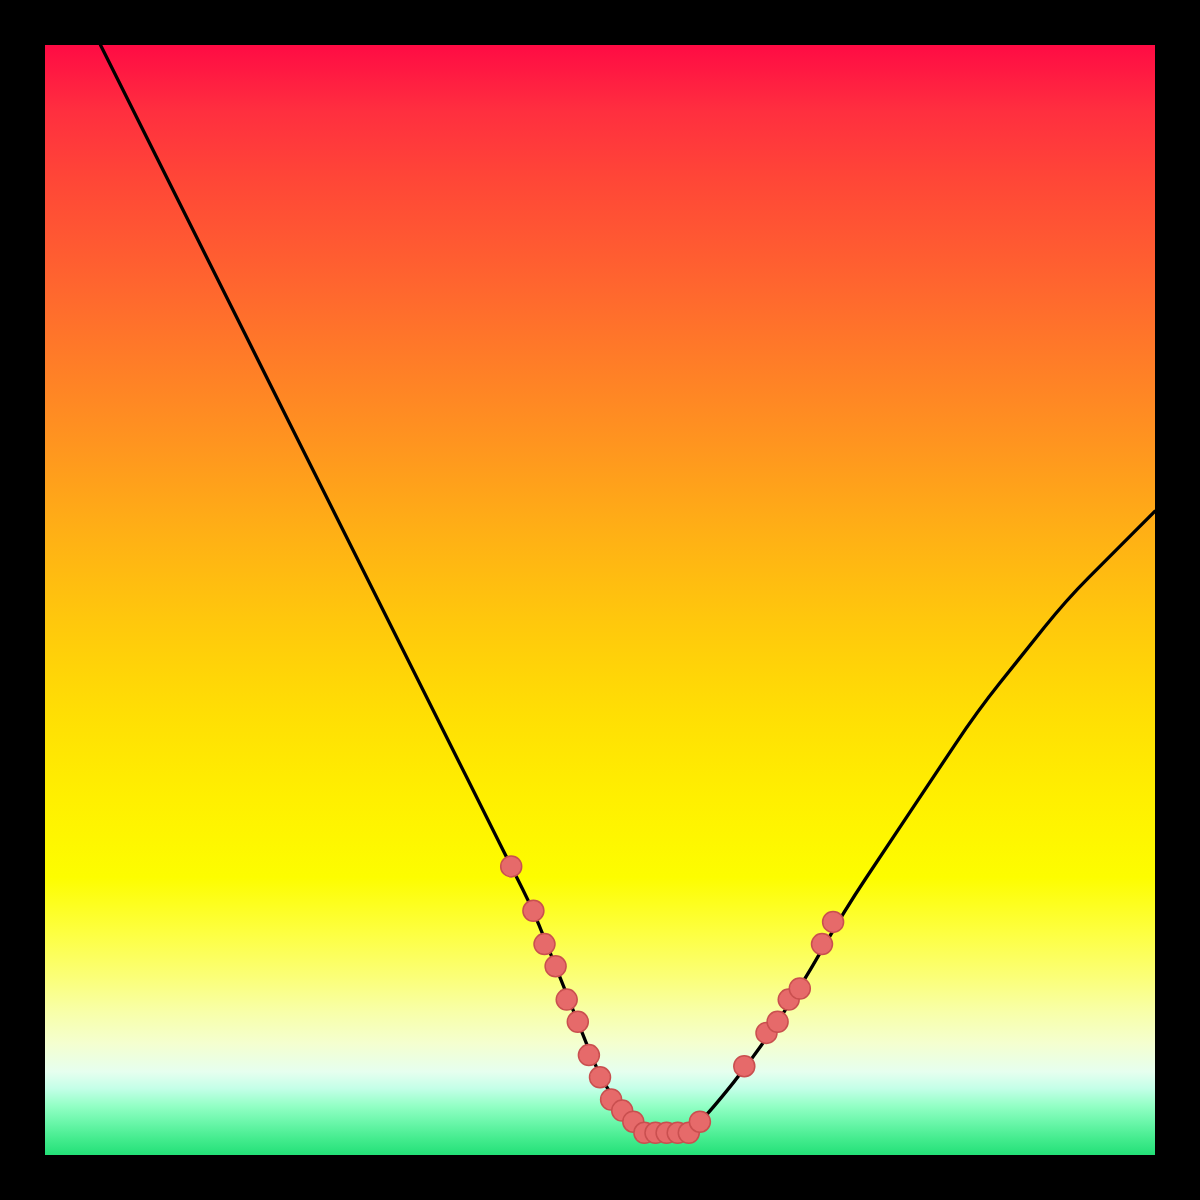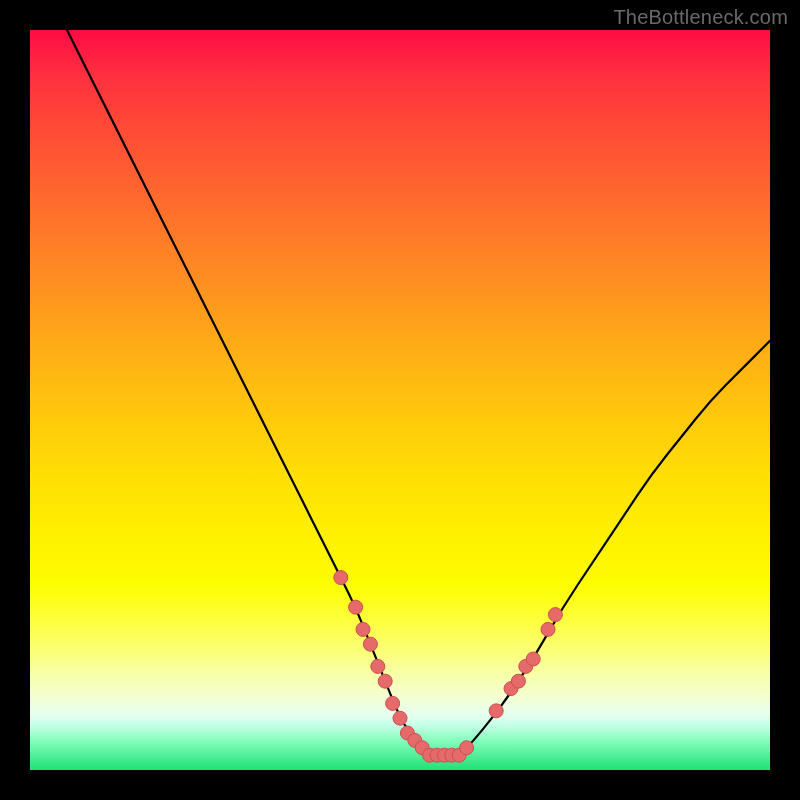--- a/index.html
+++ b/index.html
@@ -99,14 +99,13 @@
           <circle cx="466.2" cy="680.8" r="7" fill="#e66a6a" stroke="#c94f4f" stroke-width="1"></circle>
           <circle cx="481.0" cy="658.6" r="7" fill="#e66a6a" stroke="#c94f4f" stroke-width="1"></circle>
           <circle cx="488.4" cy="651.2" r="7" fill="#e66a6a" stroke="#c94f4f" stroke-width="1"></circle>
           <circle cx="495.8" cy="636.4" r="7" fill="#e66a6a" stroke="#c94f4f" stroke-width="1"></circle>
           <circle cx="503.2" cy="629.0" r="7" fill="#e66a6a" stroke="#c94f4f" stroke-width="1"></circle>
           <circle cx="518.0" cy="599.4" r="7" fill="#e66a6a" stroke="#c94f4f" stroke-width="1"></circle>
           <circle cx="525.4" cy="584.6" r="7" fill="#e66a6a" stroke="#c94f4f" stroke-width="1"></circle>
         </g>
     </svg>
   </div>
-  <div class="watermark">TheBottleneck.com</div>
 </div>
 
 </body></html>

